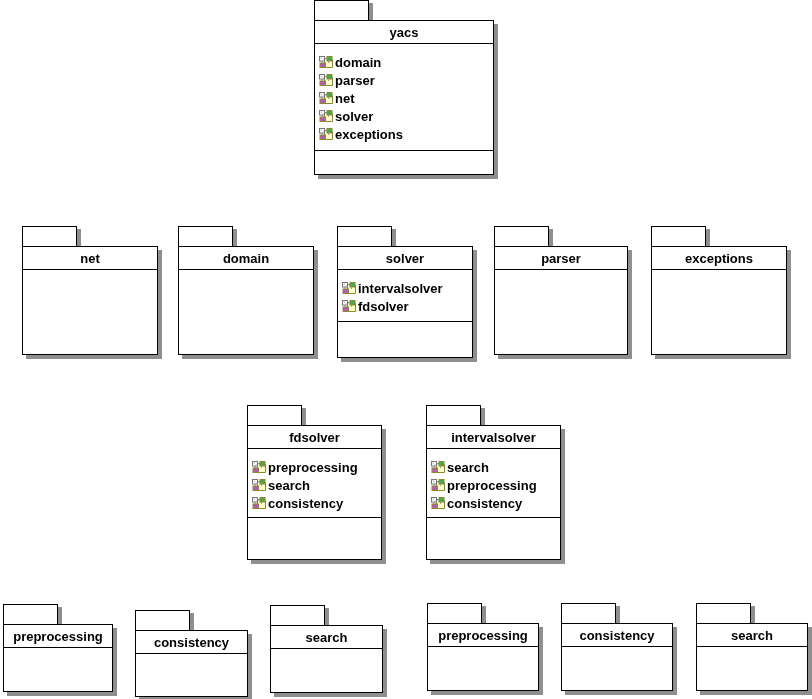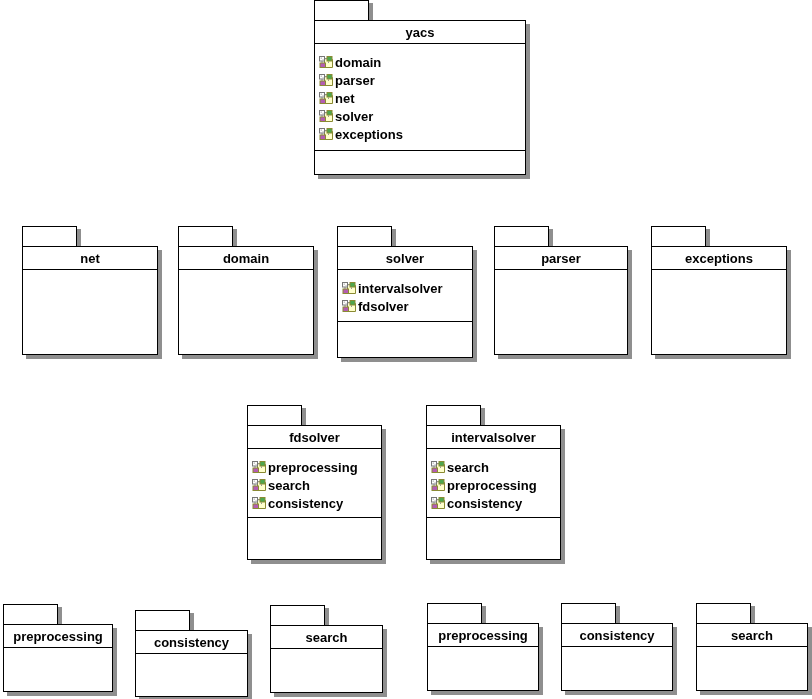--- a/index.html
+++ b/index.html
@@ -58,21 +58,21 @@
     white-space:nowrap;
   }
   .pkg-item svg{flex:0 0 auto;display:block;}
   .pkg-bottom{flex:1;}
 </style>
 </head>
 <body>
 
 <div class="canvas">
 
-  <div class="pkg" style="left:314px;top:0px;width:212px;">
+  <div class="pkg" style="left:314px;top:0px;width:180px;">
     <div class="pkg-tab"></div>
     <div class="pkg-body" style="height:155px;">
       <div class="pkg-title">yacs</div>
       <div class="pkg-items" style="height:107px;">
         <div class="pkg-item">
             <svg width="14" height="13" viewBox="0 0 14 13" aria-hidden="true">
     <path d="M5.5 11.5 V2.5 h3.2 l0.8 1 h4 v8 z" fill="#ffffcc" stroke="#8a8a33" stroke-width="1"></path>
     <path d="M3 5 V7.5 M5.5 2.8 H8.5 M9.5 5.5 V7" stroke="#999999" stroke-width="1" fill="none"></path>
     <rect x="0.5" y="0.5" width="5" height="4.5" fill="#ffffff" stroke="#777777" stroke-width="1"></rect>
     <rect x="1.6" y="1.6" width="1.4" height="1" fill="#aaaaaa"></rect>

